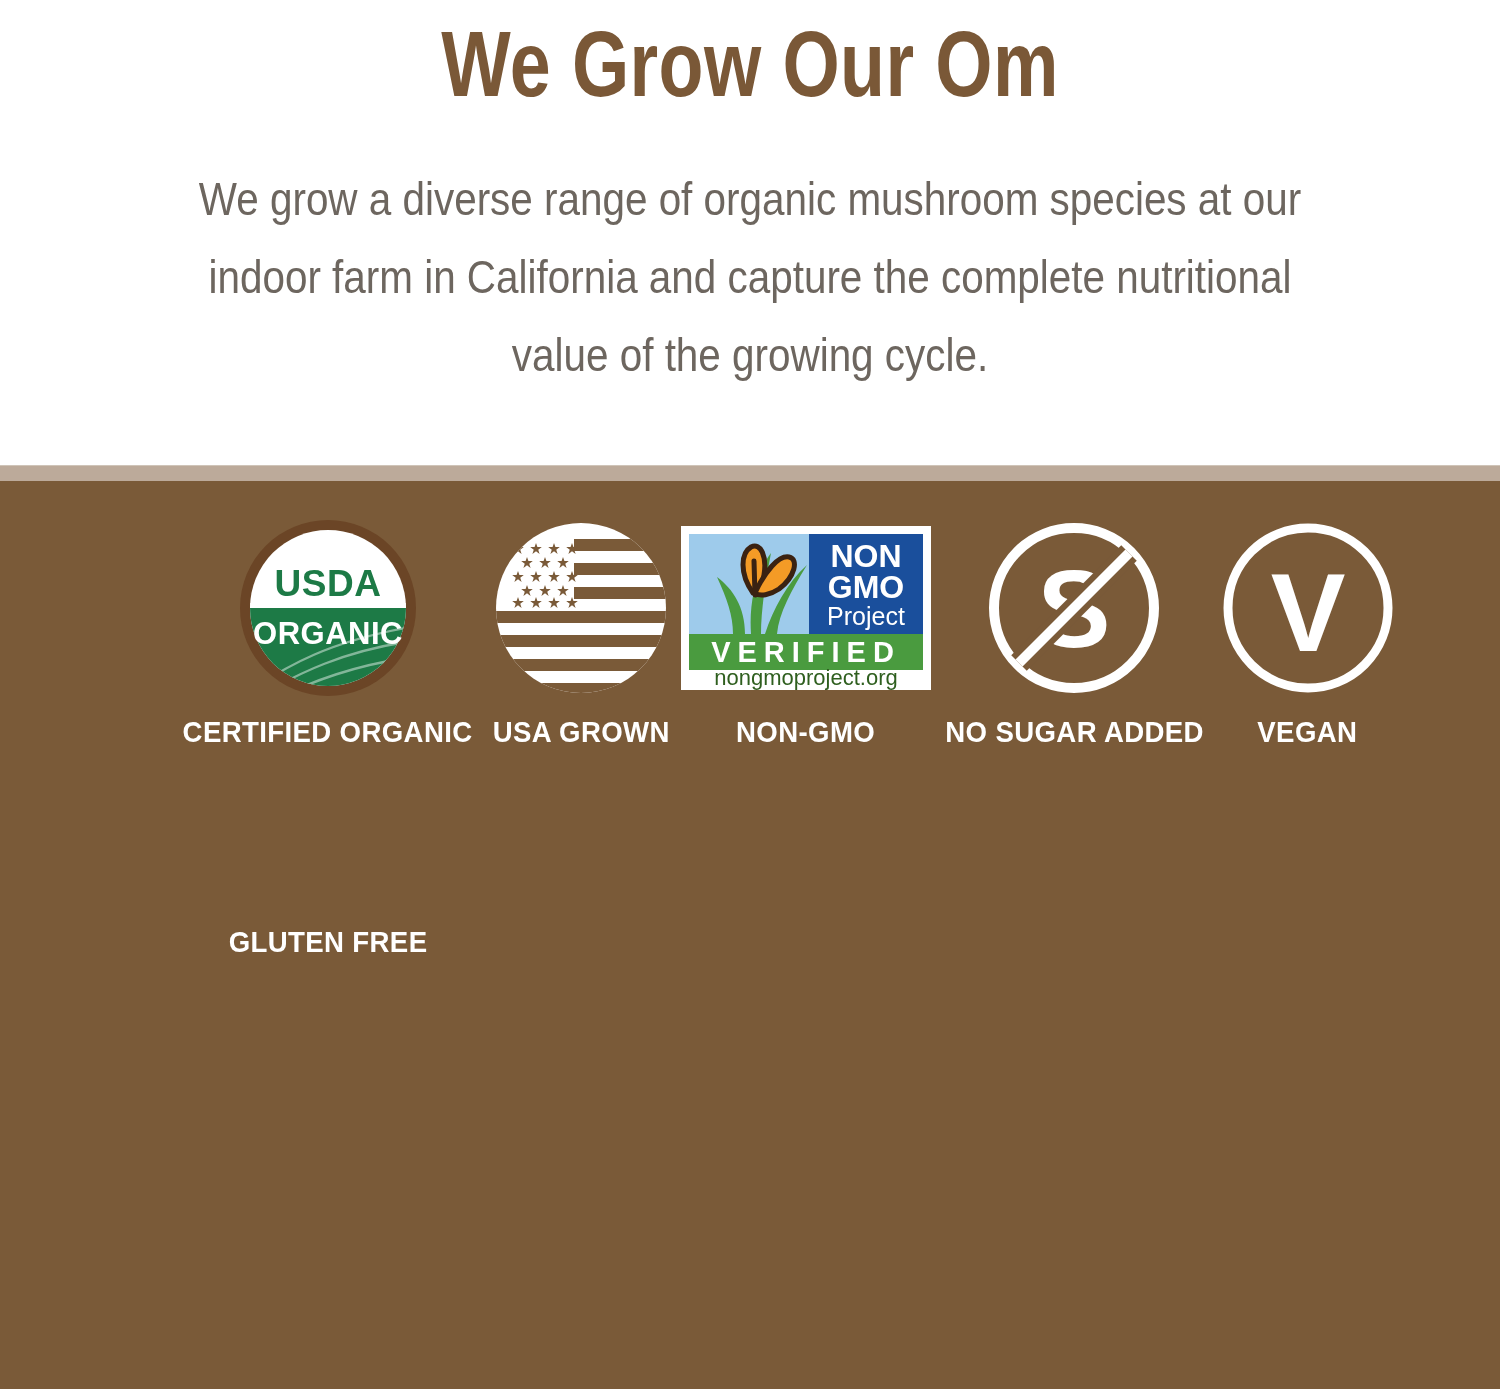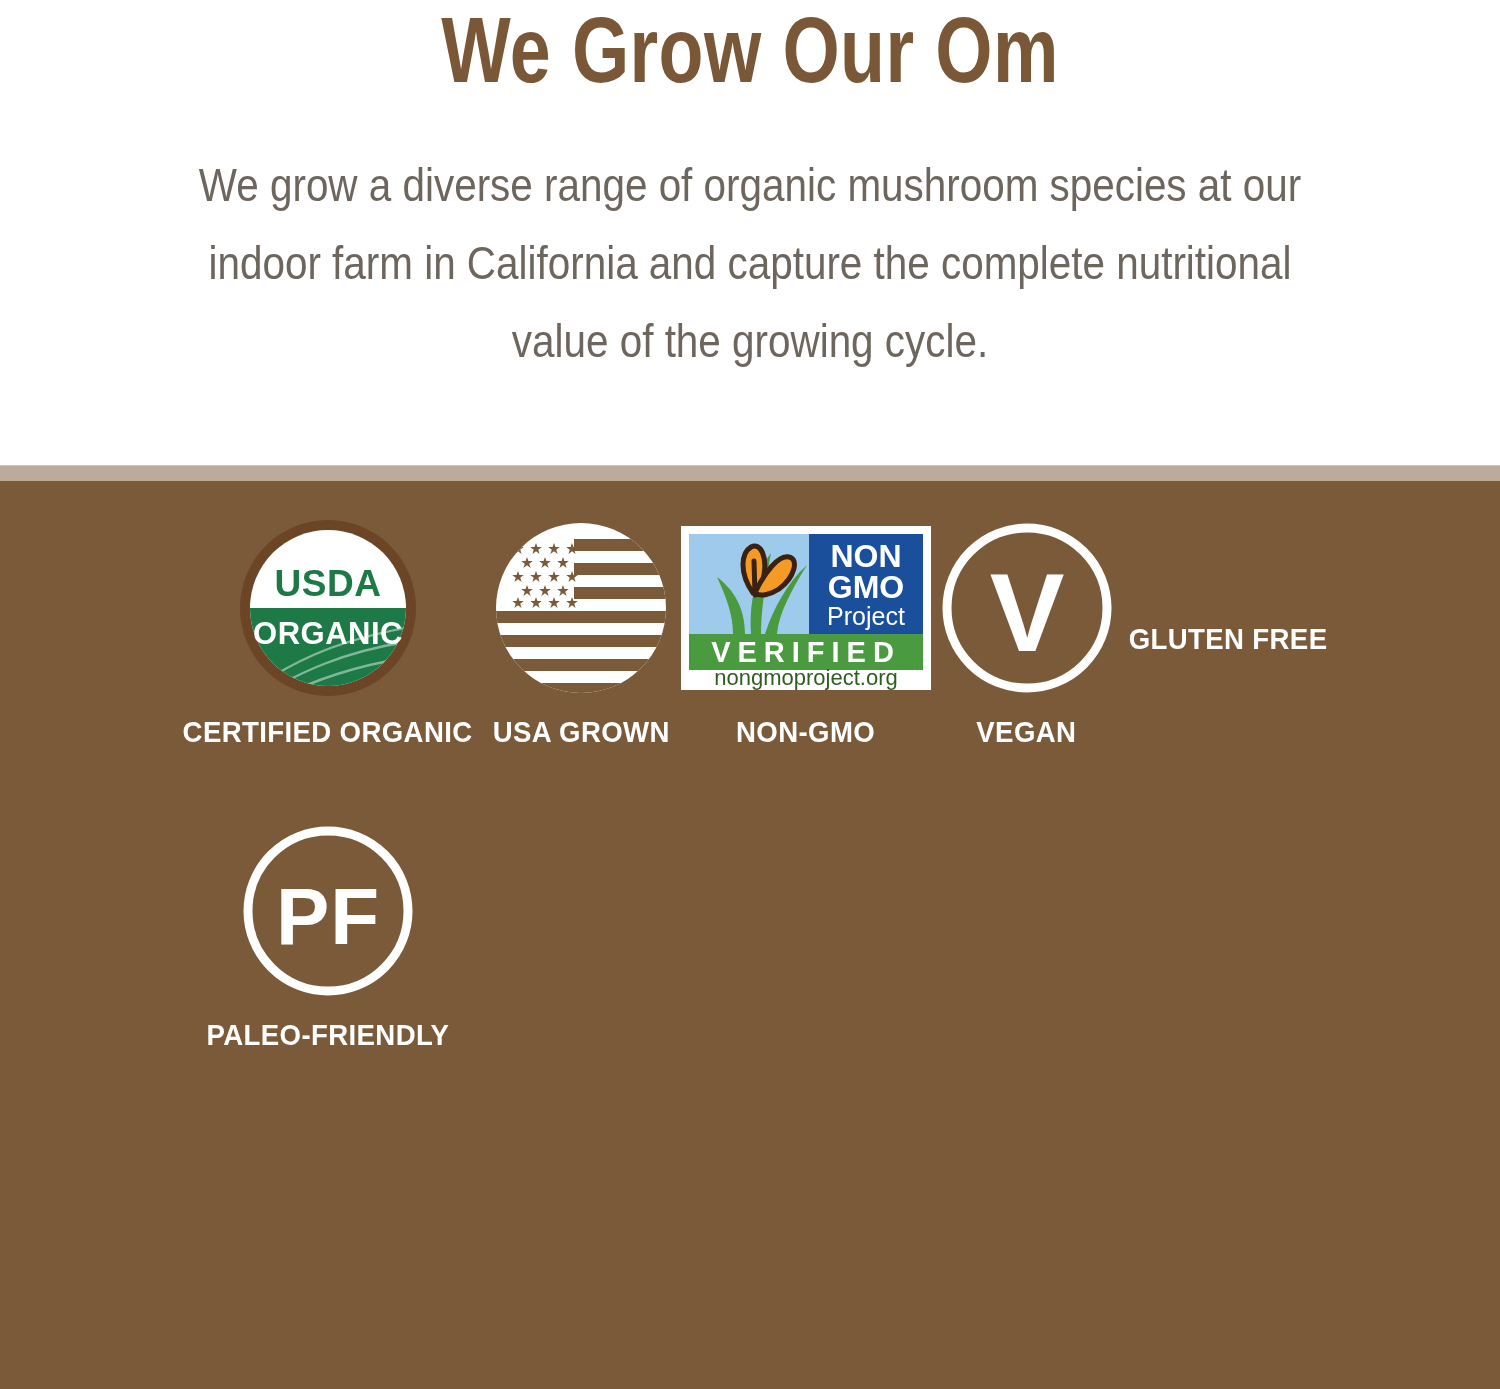--- a/index.html
+++ b/index.html
@@ -9,21 +9,21 @@
     font-family:"Liberation Sans", sans-serif;
     overflow:hidden;
   }
   .page{position:relative;width:1500px;height:1389px;}
 
   
   .intro{
     position:absolute;left:0;top:0;width:1500px;height:465px;
     background:#ffffff;
     box-sizing:border-box;
-    padding-top:0;
+    padding-top:14px;
     text-align:center;
   }
   .headline{
     margin:0;
     font-family:"Liberation Sans Narrow","Liberation Sans",sans-serif;
     font-weight:700;
     font-size:92px;
     line-height:100px;
     letter-spacing:0.5px;
     color:#7a5837;
@@ -202,42 +202,44 @@
             <text x="185" y="110" text-anchor="middle" font-family="'Liberation Sans Narrow','Liberation Sans',sans-serif" font-size="25" font-weight="400" fill="#ffffff">Project</text>
 
             <text x="125" y="147" text-anchor="middle" font-family="'Liberation Sans Narrow','Liberation Sans',sans-serif" font-size="29" font-weight="700" fill="#ffffff" letter-spacing="7">VERIFIED</text>
 
             <text x="125" y="170" text-anchor="middle" font-family="'Liberation Sans Narrow','Liberation Sans',sans-serif" font-size="22" font-weight="400" fill="#2f5f1f">nongmoproject.org</text>
           </svg>
         </div>
         <div class="caption">NON-GMO</div>
       </div>
 
+      <div class="cell">
+        <div class="art">
+          <svg width="186" height="186" viewBox="0 0 186 186">
+            <circle cx="93" cy="93" r="80" fill="none" stroke="#ffffff" stroke-width="10"></circle>
+            <text x="93" y="132" text-anchor="middle" font-family="'Liberation Sans','Liberation Sans Narrow',sans-serif" font-size="110" font-weight="700" fill="#ffffff">S</text>
+            <line x1="38" y1="148" x2="148" y2="38" stroke="#7a5a38" stroke-width="22"></line>
+            <line x1="38" y1="148" x2="148" y2="38" stroke="#ffffff" stroke-width="10"></line>
+          </svg>
+        </div>
+        <div class="caption">NO SUGAR ADDED</div>
+      </div>
 
 
       <div class="cell">
         <div class="art">
           <svg width="186" height="186" viewBox="0 0 186 186">
             <circle cx="93" cy="93" r="80" fill="none" stroke="#ffffff" stroke-width="9"></circle>
             <text x="93" y="136" text-anchor="middle" font-family="'Liberation Sans','Liberation Sans Narrow',sans-serif" font-size="112" font-weight="700" fill="#ffffff">V</text>
           </svg>
         </div>
         <div class="caption">VEGAN</div>
       </div>
 
       <div class="cell">
         <div class="caption">GLUTEN FREE</div>
       </div>
 
 
-      <div class="cell">
-        <div class="art">
-          <svg width="186" height="186" viewBox="0 0 186 186">
-            <circle cx="93" cy="93" r="80" fill="none" stroke="#ffffff" stroke-width="9"></circle>
-            <text x="93" y="126" text-anchor="middle" font-family="'Liberation Sans','Liberation Sans Narrow',sans-serif" font-size="80" font-weight="700" fill="#ffffff" letter-spacing="1">PF</text>
-          </svg>
-        </div>
-        <div class="caption">PALEO-FRIENDLY</div>
-      </div>
 
     </div>
   </section>
 </div>
 
 </body></html>

